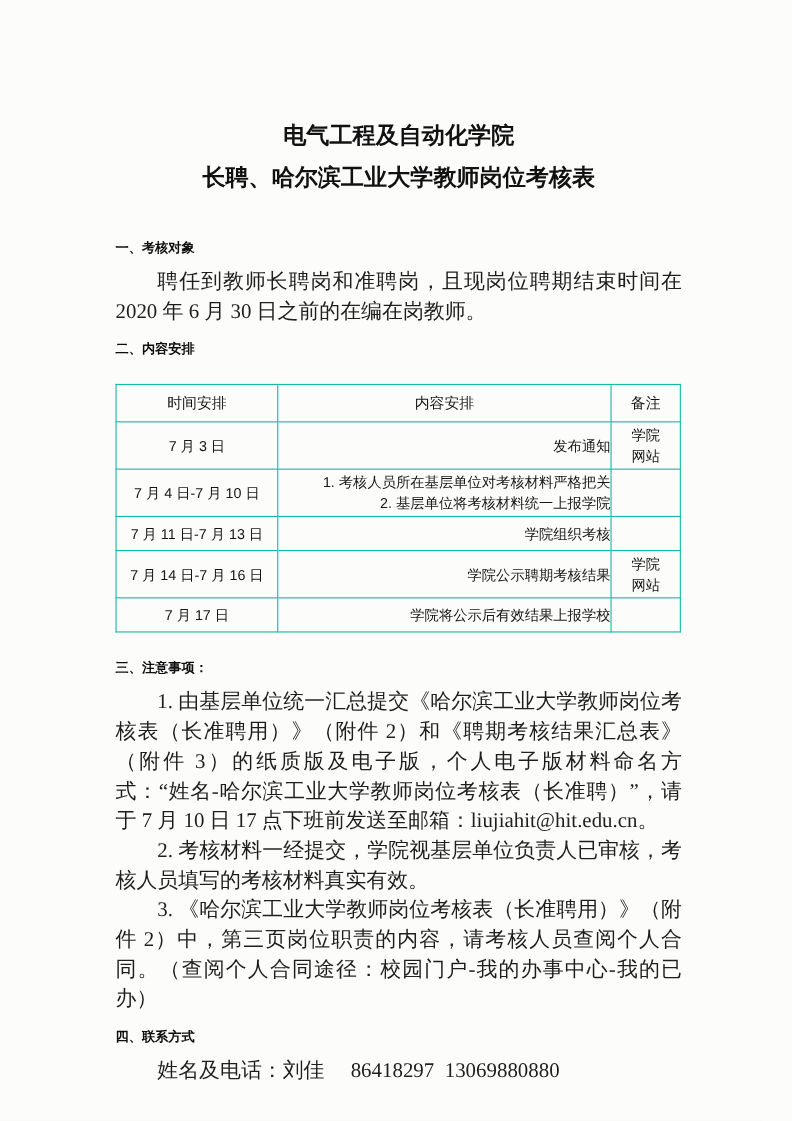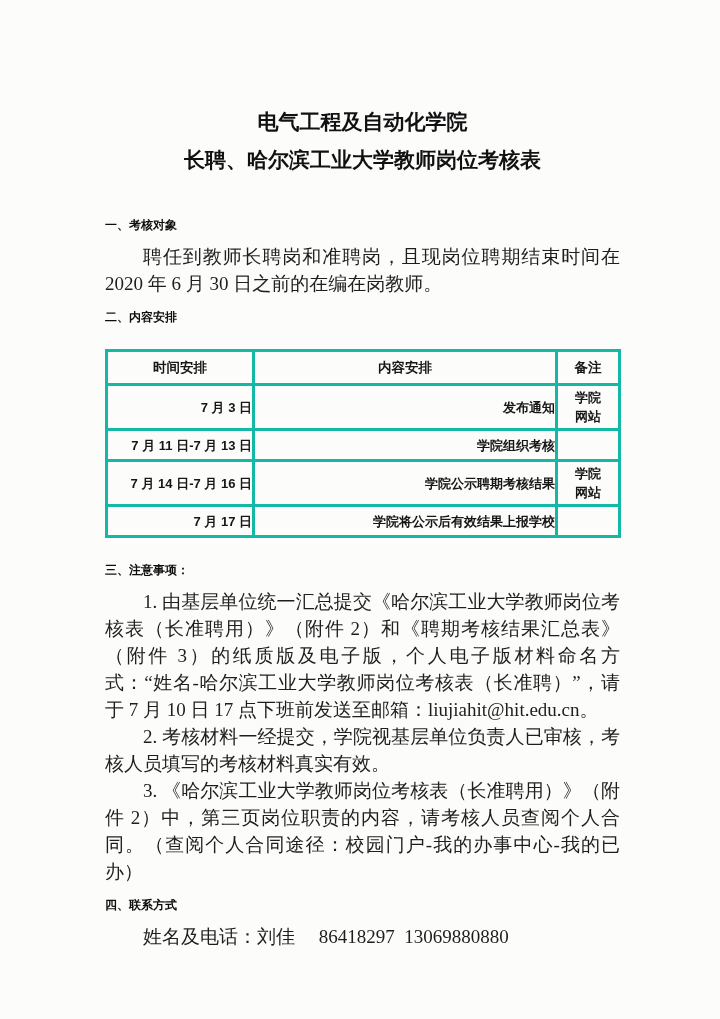--- a/index.html
+++ b/index.html
@@ -10,21 +10,21 @@
     margin:0 auto;
     background:#fcfcfb;
     color:#1b1b1b;
     overflow:hidden;
     font-family:"Liberation Serif","DejaVu Serif",serif;
   }
   .content { padding:110px 100px 0 105px; }
 
   .doc-title {
     text-align:center;
-    font-family:Liberation Mono, monospace;
+    font-family:Liberation Serif, serif;
     font-weight:bold;
     font-size:21px;
     line-height:27px;
     color:#111;
   }
   .doc-title.second { margin-top:11px; }
 
   .sec-heading {
     font-family:"Liberation Sans","DejaVu Sans",sans-serif;
     font-weight:bold;
@@ -50,33 +50,33 @@
 
   table.schedule {
     margin-top:20px;
     width:513px;
     border-collapse:collapse;
     table-layout:fixed;
     font-family:"Liberation Sans","DejaVu Sans",sans-serif;
     color:#161616;
   }
   table.schedule th, table.schedule td {
-    border:3px solid #14b8a6;
-    font-weight:bold;
+    border:1px solid #14b8a6;
+    font-weight:normal;
     font-size:13px;
     line-height:19px;
     vertical-align:middle;
   }
   table.schedule th {
     height:34px;
     font-size:13.5px;
     text-align:center;
   }
   table.schedule td { height:31px; padding:2px 0; }
-  td.cell-time  { text-align:right; }
+  td.cell-time  { text-align:center; }
   td.cell-content { text-align:right; padding-left:10px; padding-right:6px; white-space:pre-line; }
   td.cell-note  { text-align:center; white-space:pre-line; }
 </style>
 </head>
 <body>
 
 <div class="page">
   <div class="content">
 
     <div class="doc-title">电气工程及自动化学院</div>
@@ -101,20 +101,26 @@
         </tr>
       </thead>
       <tbody>
           <tr>
             <td class="cell-time">7 月 3 日</td>
             <td class="cell-content">发布通知</td>
             <td class="cell-note">学院
 网站</td>
           </tr>
           <tr>
+            <td class="cell-time">7 月 4 日-7 月 10 日</td>
+            <td class="cell-content">1. 考核人员所在基层单位对考核材料严格把关
+2. 基层单位将考核材料统一上报学院</td>
+            <td class="cell-note"></td>
+          </tr>
+          <tr>
             <td class="cell-time">7 月 11 日-7 月 13 日</td>
             <td class="cell-content">学院组织考核</td>
             <td class="cell-note"></td>
           </tr>
           <tr>
             <td class="cell-time">7 月 14 日-7 月 16 日</td>
             <td class="cell-content">学院公示聘期考核结果</td>
             <td class="cell-note">学院
 网站</td>
           </tr>

